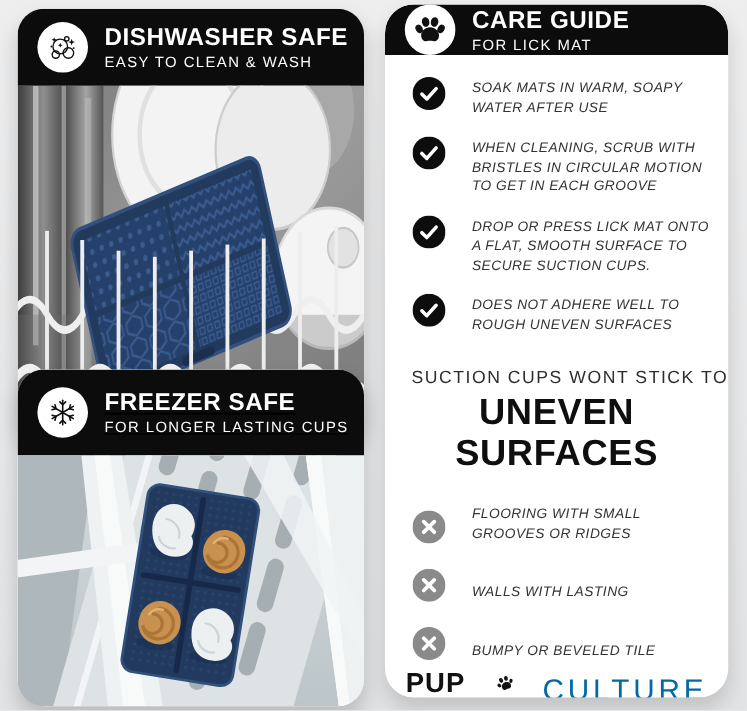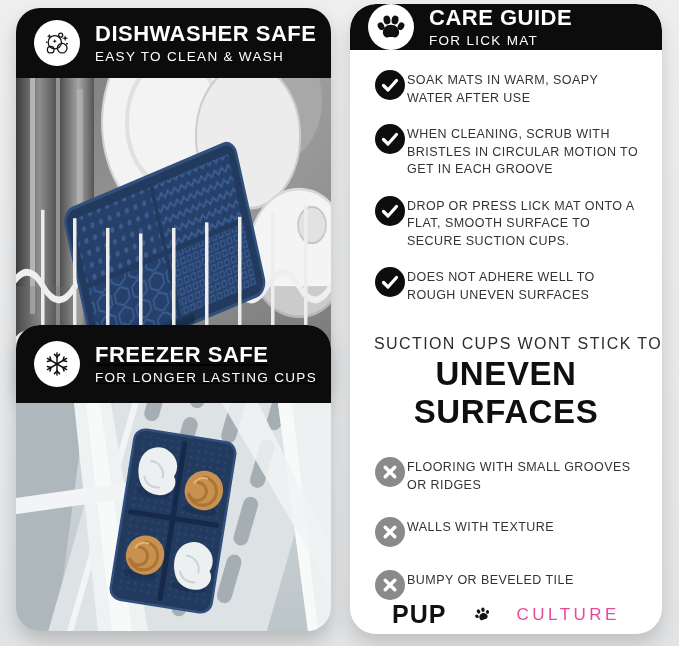--- a/index.html
+++ b/index.html
@@ -19,54 +19,54 @@
     padding:0 12px 0 18px;box-sizing:border-box;}
   .icon-circle{width:46px;height:46px;border-radius:50%;background:#ffffff;flex:none;
     display:flex;align-items:center;justify-content:center;}
   .icon-circle svg{width:34px;height:34px;}
   .h-text{display:flex;flex-direction:column;}
   .h-title{color:#ffffff;font-weight:bold;font-size:22px;letter-spacing:.5px;line-height:1.05;}
   .h-sub{color:#ffffff;font-size:13.5px;letter-spacing:1.3px;margin-top:3px;}
 
   #dw-card{top:8px;height:392px;}
   #dw-card .panel-header{height:70px;}
-  #fz-card{top:325px;height:306px;text-decoration:underline;}
+  #fz-card{top:336px;height:306px;text-decoration:underline;}
   #fz-card .panel-header{height:78px;}
   .photo{position:absolute;left:0;right:0;bottom:0;}
   #dw-card .photo{top:70px;}
   #fz-card .photo{top:78px;}
   .photo svg{display:block;width:100%;height:100%;}
 
   
   .care-card{position:absolute;left:350px;top:4px;width:312px;height:630px;background:#ffffff;
     border-radius:26px;box-shadow:0 10px 18px rgba(0,0,0,.15);
     display:flex;flex-direction:column;overflow:hidden;}
   .care-card .panel-header{height:78px;border-radius:26px 26px 0 0;}
 
   .do-list,.dont-list{list-style:none;margin:0;padding:0 16px 0 25px;
     display:flex;flex-direction:column;}
   .do-list{margin-top:20px;gap:17px;}
   .dont-list{margin-top:26px;gap:23px;}
-  .li-row{display:flex;align-items:flex-start;gap:2px;}
-  .dont-list .li-row{align-items:flex-start;}
+  .li-row{display:flex;align-items:flex-start;gap:24px;font-style:italic;}
+  .dont-list .li-row{align-items:flex-end;}
   .badge{width:30px;height:30px;flex:none;margin-top:0;}
   .badge svg{display:block;width:30px;height:30px;}
   .item-text{font-size:12.5px;line-height:1.4;letter-spacing:.45px;color:#333333;
     max-width:236px;padding-top:2px;}
 
   .warn{margin-top:31px;text-align:center;}
   .warn-intro{font-size:16px;letter-spacing:1.4px;color:#2d2d2d;text-align:right;}
   .warn-title{font-size:33px;font-weight:bold;letter-spacing:.6px;color:#0f0f0f;margin-top:2px;}
 
   .brand{margin-top:auto;display:flex;align-items:center;justify-content:center;
     padding-bottom:28px;gap:23px;}
   .brand-pup{font-size:25px;font-weight:bold;letter-spacing:1px;color:#111111;}
   .brand-paw{display:flex;margin:0 2px 0 5px;}
   .brand-paw svg{width:17px;height:17px;transform:rotate(-22deg);}
-  .brand-culture{font-size:17px;font-weight:normal;letter-spacing:3.5px;color:#ec4899;}
+  .brand-culture{font-size:27px;font-weight:normal;letter-spacing:3.5px;color:#0369a1;margin-top:12px;}
 </style>
 </head>
 <body>
 
 <div class="canvas">
 
   <section class="card" id="dw-card">
     <header class="panel-header">
       <span class="icon-circle">
         <svg viewBox="0 0 46 46">
@@ -341,21 +341,21 @@
         </span>
         <span class="item-text">FLOORING WITH SMALL GROOVES OR RIDGES</span>
       </li>
       <li class="li-row">
         <span class="badge">
           <svg viewBox="0 0 30 30">
               <circle cx="15" cy="15" r="15" fill="#8a8a8a"></circle>
               <path d="M10.2 10.2 L19.8 19.8 M19.8 10.2 L10.2 19.8" stroke="#ffffff" stroke-width="3.4" stroke-linecap="round"></path>
             </svg>
         </span>
-        <span class="item-text">WALLS WITH TEXTURE</span>
+        <span class="item-text">WALLS WITH LASTING</span>
       </li>
       <li class="li-row">
         <span class="badge">
           <svg viewBox="0 0 30 30">
               <circle cx="15" cy="15" r="15" fill="#8a8a8a"></circle>
               <path d="M10.2 10.2 L19.8 19.8 M19.8 10.2 L10.2 19.8" stroke="#ffffff" stroke-width="3.4" stroke-linecap="round"></path>
             </svg>
         </span>
         <span class="item-text">BUMPY OR BEVELED TILE</span>
       </li>

